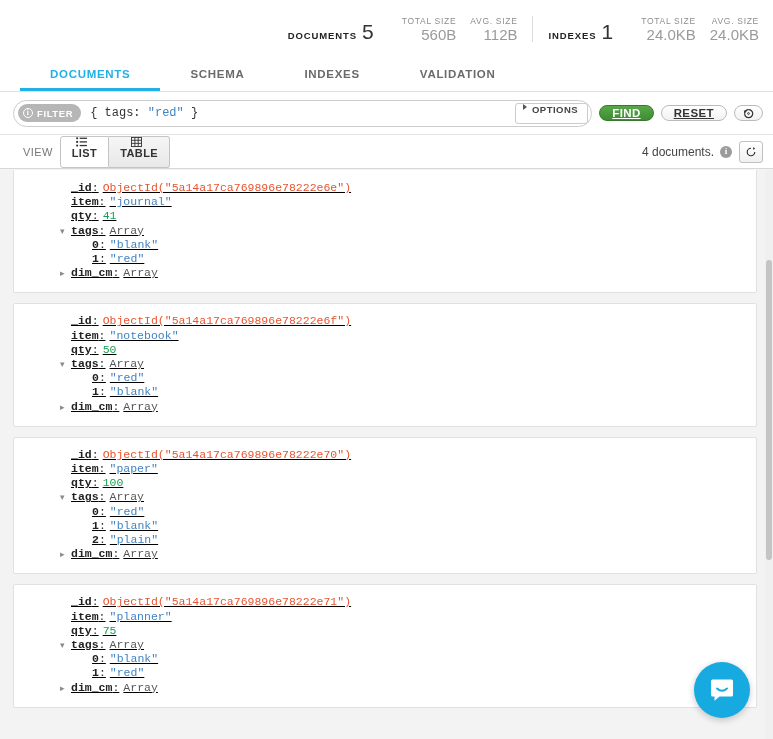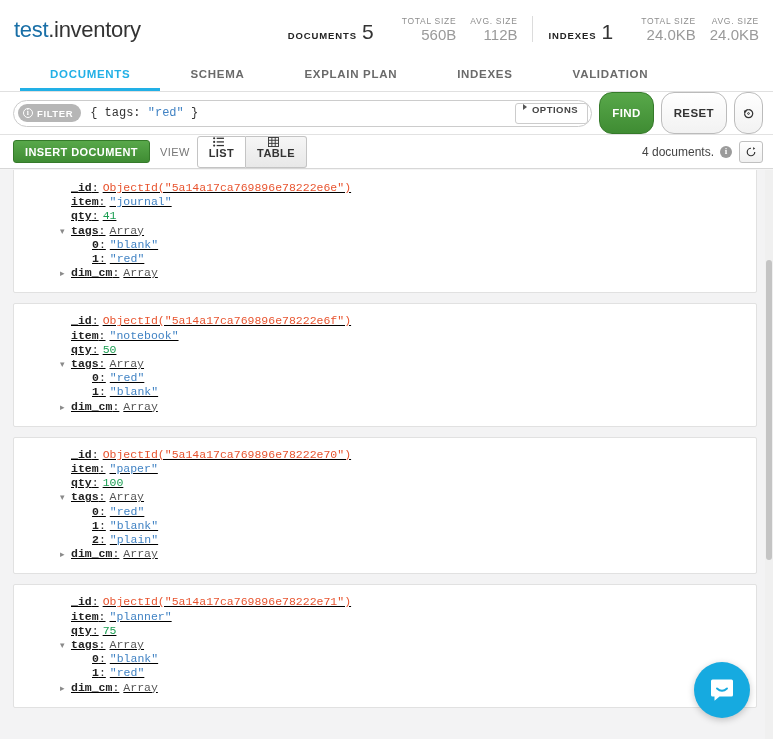--- a/index.html
+++ b/index.html
@@ -176,34 +176,35 @@
     margin-left: auto;
   }
   .tri-right {
     width: 0; height: 0;
     border-left: 4px solid #555;
     border-top: 3px solid transparent;
     border-bottom: 3px solid transparent;
     margin-right: 5px;
   }
   .btn {
-    height: 42px;
+    height: 16px;
     border-radius: 13px;
     border: 1px solid #bbb;
     background: linear-gradient(#fff,#f2f2f2);
     font-size: 11.5px;
     font-weight: bold;
     letter-spacing: .4px;
     color: #333;
     padding: 0 12px;
     margin-left: 7px;
     cursor: pointer;
     display: flex;
     align-items: center;
     white-space: nowrap;
+    text-decoration: underline;
   }
   .btn.green {
     background: linear-gradient(#58a84a,#3f8c33);
     border-color: #357a2a;
     color: #fff;
   }
   .btn.icon-btn { padding: 0 7px; font-size: 13px; }
 
   
   .toolbar {
@@ -358,23 +359,20 @@
     top: 90px; left: 1px;
     width: 6px; height: 300px;
     background: #c4c4c4;
     border-radius: 3px;
   }
 </style>
 </head>
 <body>
 
 <div class="header">
-  <div class="ns-title">
-    <span class="ns-db">test</span><span class="ns-dot">.</span><span class="ns-coll">inventory</span>
-  </div>
 
   <div class="stats">
     <div class="stat-group">
       <div class="stat-main">
         <span class="lbl">DOCUMENTS</span>
         <span class="num">5</span>
       </div>
       <div class="stat-sub">
         <span class="lbl">TOTAL SIZE</span>
         <span class="num">560B</span>
@@ -397,21 +395,20 @@
         <span class="lbl">AVG. SIZE</span>
         <span class="num">24.0KB</span>
       </div>
     </div>
   </div>
 </div>
 
 <div class="tabbar">
   <div class="tab active">DOCUMENTS</div>
   <div class="tab">SCHEMA</div>
-  <div class="tab">EXPLAIN PLAN</div>
   <div class="tab">INDEXES</div>
   <div class="tab">VALIDATION</div>
 </div>
 
 <div class="querybar">
   <div class="filter-input">
     <div class="filter-pill">
       <span class="info-dot">i</span>
       <span>FILTER</span>
     </div>
@@ -427,21 +424,20 @@
     <svg width="13" height="13" viewBox="0 0 16 16">
       <path d="M8 3.2A5 5 0 1 1 3.2 8" fill="none" stroke="#333" stroke-width="1.5"></path>
       <path d="M3.2 8 A4.8 4.8 0 0 1 8 3.2" fill="none" stroke="#333" stroke-width="1.5"></path>
       <polygon points="2.2,4.2 6.2,4.6 3.4,7.6" fill="#333"></polygon>
       <circle cx="8" cy="8" r="1.1" fill="none" stroke="#333" stroke-width="1.2"></circle>
     </svg>
   </div>
 </div>
 
 <div class="toolbar">
-  <div class="insert-btn">INSERT DOCUMENT</div>
   <span class="view-label">VIEW</span>
   <div class="seg-group">
     <div class="seg active">
       <svg width="11" height="10" viewBox="0 0 12 11">
         <circle cx="1.2" cy="1.4" r="1.2" fill="#333"></circle>
           <rect x="4" y="0.7" width="8" height="1.4" fill="#333"></rect>
         <circle cx="1.2" cy="5.4" r="1.2" fill="#333"></circle>
           <rect x="4" y="4.7" width="8" height="1.4" fill="#333"></rect>
         <circle cx="1.2" cy="9.4" r="1.2" fill="#333"></circle>
           <rect x="4" y="8.7" width="8" height="1.4" fill="#333"></rect>

